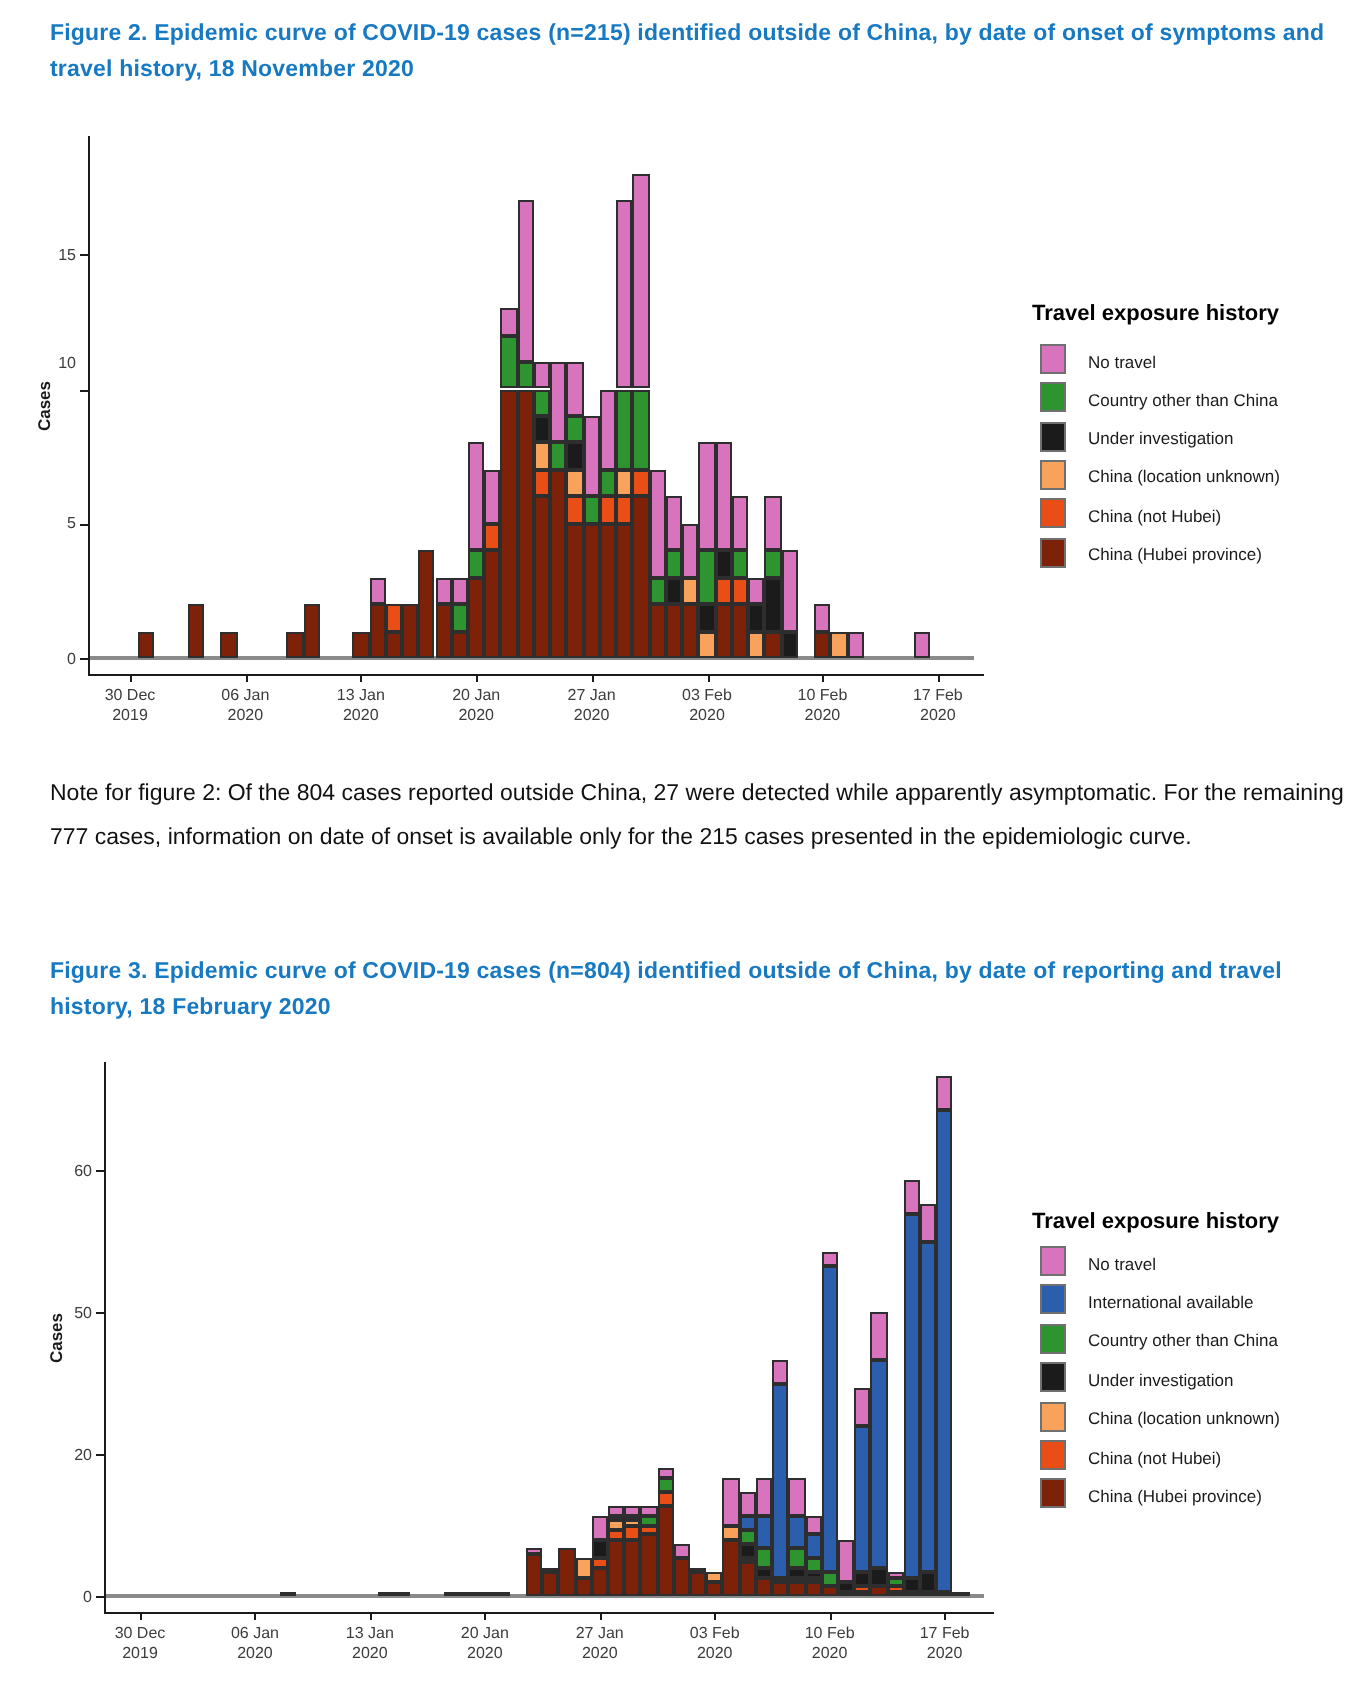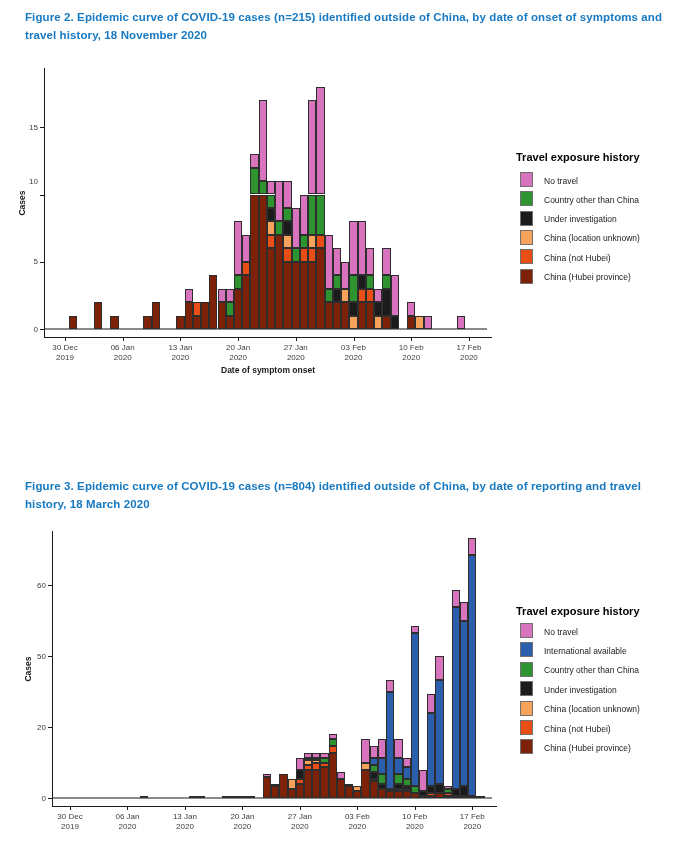--- a/index.html
+++ b/index.html
@@ -58,21 +58,20 @@
       <div class="tickmark" style="left: 353.505px; top: 275px; width: 1px; height: 4px;"></div>
       <div class="xtick-label" style="left: 331.505px; top: 281px;">03 Feb
 2020</div>
       <div class="tickmark" style="left: 411.206px; top: 275px; width: 1px; height: 4px;"></div>
       <div class="xtick-label" style="left: 389.206px; top: 281px;">10 Feb
 2020</div>
       <div class="tickmark" style="left: 468.907px; top: 275px; width: 1px; height: 4px;"></div>
       <div class="xtick-label" style="left: 446.907px; top: 281px;">17 Feb
 2020</div>
       <div class="y-axis-title" style="left: 22px; top: 140.5px;">Cases</div>
-      <div class="axis-title" style="left: 44px; top: 303px; width: 448px;">Date of symptom onset</div>
       <div class="seg" title="31 Dec — hubei: 1" style="left: 69.12px; top: 253.55px; width: 8.24px; height: 13.45px; background: rgb(126, 33, 9); z-index: 1;"></div>
       <div class="seg" title="03 Jan — hubei: 2" style="left: 93.85px; top: 240.1px; width: 8.24px; height: 26.9px; background: rgb(126, 33, 9); z-index: 1;"></div>
       <div class="seg" title="05 Jan — hubei: 1" style="left: 110.34px; top: 253.55px; width: 8.24px; height: 13.45px; background: rgb(126, 33, 9); z-index: 1;"></div>
       <div class="seg" title="09 Jan — hubei: 1" style="left: 143.31px; top: 253.55px; width: 8.24px; height: 13.45px; background: rgb(126, 33, 9); z-index: 1;"></div>
       <div class="seg" title="10 Jan — hubei: 2" style="left: 151.55px; top: 240.1px; width: 8.24px; height: 26.9px; background: rgb(126, 33, 9); z-index: 1;"></div>
       <div class="seg" title="13 Jan — hubei: 1" style="left: 176.28px; top: 253.55px; width: 8.24px; height: 13.45px; background: rgb(126, 33, 9); z-index: 1;"></div>
       <div class="seg" title="14 Jan — hubei: 2" style="left: 184.52px; top: 240.1px; width: 8.24px; height: 26.9px; background: rgb(126, 33, 9); z-index: 1;"></div>
       <div class="seg" title="14 Jan — no_travel: 1" style="left: 184.52px; top: 226.65px; width: 8.24px; height: 13.45px; background: rgb(216, 115, 189); z-index: 1;"></div>
       <div class="seg" title="15 Jan — hubei: 1" style="left: 192.77px; top: 253.55px; width: 8.24px; height: 13.45px; background: rgb(126, 33, 9); z-index: 1;"></div>
       <div class="seg" title="15 Jan — not_hubei: 1" style="left: 192.77px; top: 240.1px; width: 8.24px; height: 13.45px; background: rgb(232, 78, 22); z-index: 1;"></div>
@@ -170,22 +169,23 @@
       <div class="legend-swatch" style="left: 520px; top: 148.6px; background: rgb(27, 27, 27);"></div>
       <div class="legend-label" style="left: 544px; top: 152.1px;">Under investigation</div>
       <div class="legend-swatch" style="left: 520px; top: 167.9px; background: rgb(249, 162, 92);"></div>
       <div class="legend-label" style="left: 544px; top: 171.4px;">China (location unknown)</div>
       <div class="legend-swatch" style="left: 520px; top: 187.2px; background: rgb(232, 78, 22);"></div>
       <div class="legend-label" style="left: 544px; top: 190.7px;">China (not Hubei)</div>
       <div class="legend-swatch" style="left: 520px; top: 206.5px; background: rgb(126, 33, 9);"></div>
       <div class="legend-label" style="left: 544px; top: 210px;">China (Hubei province)</div>
     </div>
 
-
-  <div class="fig-title" id="fig3-title" style="top: 477px; color: rgb(23, 121, 193);">Figure 3. Epidemic curve of COVID-19 cases (n=804) identified outside of China, by date of reporting and travel history, 18 March 2020</div>
+  <div class="note" style="top:386px">Note for figure 2: Of the 804 cases reported outside China, 27 were detected while apparently asymptomatic. For the remaining 777 cases, information on date of onset is available only for the 215 cases presented in the epidemiologic curve.</div>
+
+  <div class="fig-title" id="fig3-title" style="top: 477px; color: rgb(23, 121, 193);">Figure 3. Epidemic curve of COVID-19 cases (n=804) identified outside of China, by date of reporting and travel history, 18 February 2020</div>
 
   <div class="chart" id="chart2" style="top:525px;height:320px">
       <div class="axisline" style="left: 52px; top: 6px; width: 1px; height: 275px;"></div>
       <div class="axisline" style="left: 52px; top: 281px; width: 445px; height: 1px;"></div>
       <div class="zeroline" style="left: 53px; top: 272px; width: 439px; height: 2px; background: rgb(138, 138, 138);"></div>
       <div class="tickmark" style="left: 48px; top: 273px; width: 4px; height: 1px;"></div>
       <div class="ytick-label" style="left: 22px; top: 268.5px;">0</div>
       <div class="tickmark" style="left: 48px; top: 202.14px; width: 4px; height: 1px;"></div>
       <div class="ytick-label" style="left: 22px; top: 197.64px;">20</div>
       <div class="tickmark" style="left: 48px; top: 131.28px; width: 4px; height: 1px;"></div>

